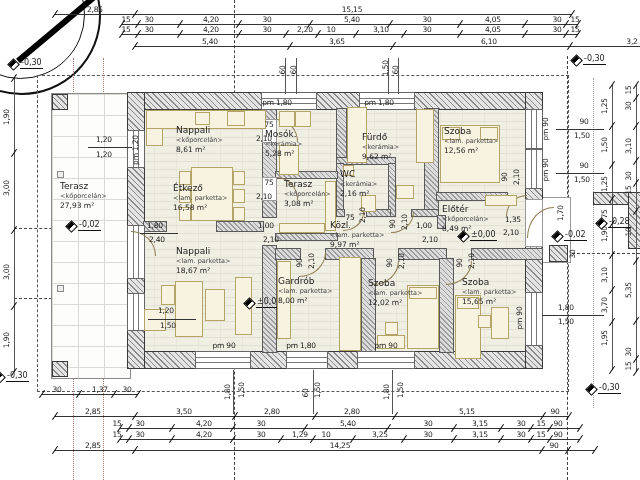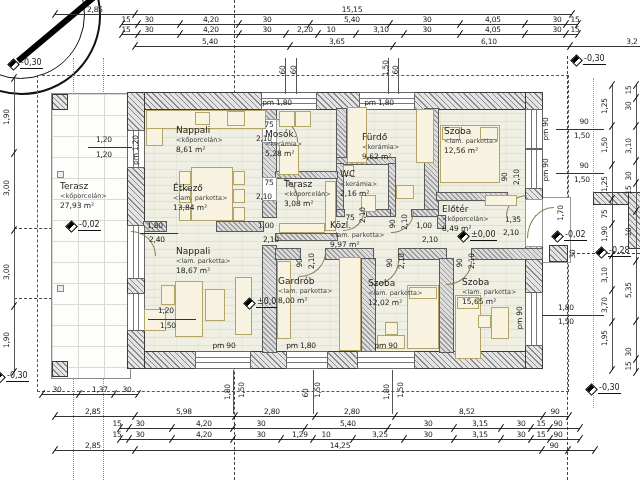--- a/index.html
+++ b/index.html
@@ -252,24 +252,24 @@
     <div class="dim" style="left:127px;top:390px">30</div>
     <div class="hl" style="left:55px;top:416px;width:514px"></div>
     <div class="tk" style="left:55px;top:416px"></div>
     <div class="tk" style="left:135px;top:416px"></div>
     <div class="tk" style="left:235px;top:416px"></div>
     <div class="tk" style="left:315px;top:416px"></div>
     <div class="tk" style="left:395px;top:416px"></div>
     <div class="tk" style="left:543px;top:416px"></div>
     <div class="tk" style="left:569px;top:416px"></div>
     <div class="dim" style="left:93px;top:412px">2,85</div>
-    <div class="dim" style="left:184px;top:412px">5,98</div>
+    <div class="dim" style="left:184px;top:412px">3,50</div>
     <div class="dim" style="left:272px;top:412px">2,80</div>
     <div class="dim" style="left:352px;top:412px">2,80</div>
-    <div class="dim" style="left:467px;top:412px">8,52</div>
+    <div class="dim" style="left:467px;top:412px">5,15</div>
     <div class="dim" style="left:555px;top:412px">90</div>
     <div class="hl" style="left:120px;top:428px;width:460px"></div>
     <div class="tk" style="left:120px;top:428px"></div>
     <div class="tk" style="left:128.5px;top:428px"></div>
     <div class="tk" style="left:172px;top:428px"></div>
     <div class="tk" style="left:232.5px;top:428px"></div>
     <div class="tk" style="left:304.5px;top:428px"></div>
     <div class="tk" style="left:388px;top:428px"></div>
     <div class="tk" style="left:454px;top:428px"></div>
     <div class="tk" style="left:500.5px;top:428px"></div>
@@ -449,38 +449,38 @@
       <span>±0,0</span>
     </div>
     <div class="lvl" style="left:460px;top:236px">
       <div class="dm"></div>
       <span>±0,00</span>
     </div>
     <div class="lvl" style="left:554px;top:236px">
       <div class="dm"></div>
       <span>-0,02</span>
     </div>
-    <div class="lvl" style="left:598px;top:252px">
+    <div class="lvl" style="left:598px;top:223px">
       <div class="dm"></div>
       <span>-0,28</span>
     </div>
     <div class="room" style="left:60px;top:180px">
       <span class="rn">Terasz</span>
       <span class="rf">&lt;kőporcelán&gt;</span>
       <span class="ra">27,93 m²</span>
     </div>
     <div class="room" style="left:176px;top:124px">
       <span class="rn">Nappali</span>
       <span class="rf">&lt;kőporcelán&gt;</span>
       <span class="ra">8,61 m²</span>
     </div>
     <div class="room" style="left:173px;top:182px">
       <span class="rn">Étkező</span>
       <span class="rf">&lt;lam. parketta&gt;</span>
-      <span class="ra">13,84 m²</span>
+      <span class="ra">16,58 m²</span>
     </div>
     <div class="room" style="left:265px;top:128px">
       <span class="rn">Mosók.</span>
       <span class="rf">&lt;kerámia&gt;</span>
       <span class="ra">5,28 m²</span>
     </div>
     <div class="room" style="left:284px;top:178px">
       <span class="rn">Terasz</span>
       <span class="rf">&lt;kőporcelán&gt;</span>
       <span class="ra">3,08 m²</span>

